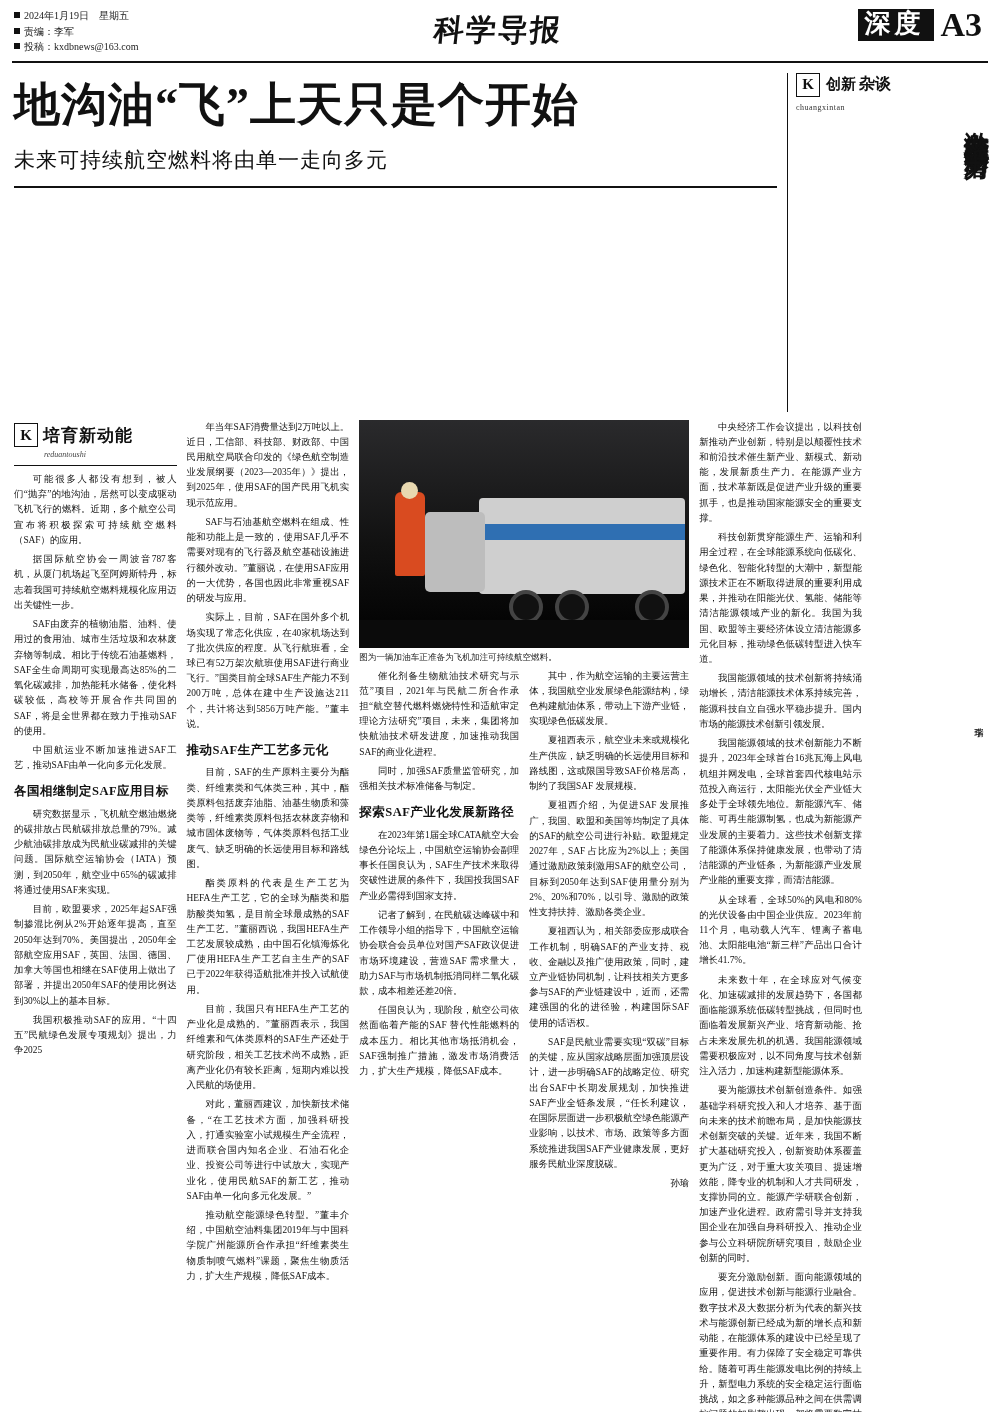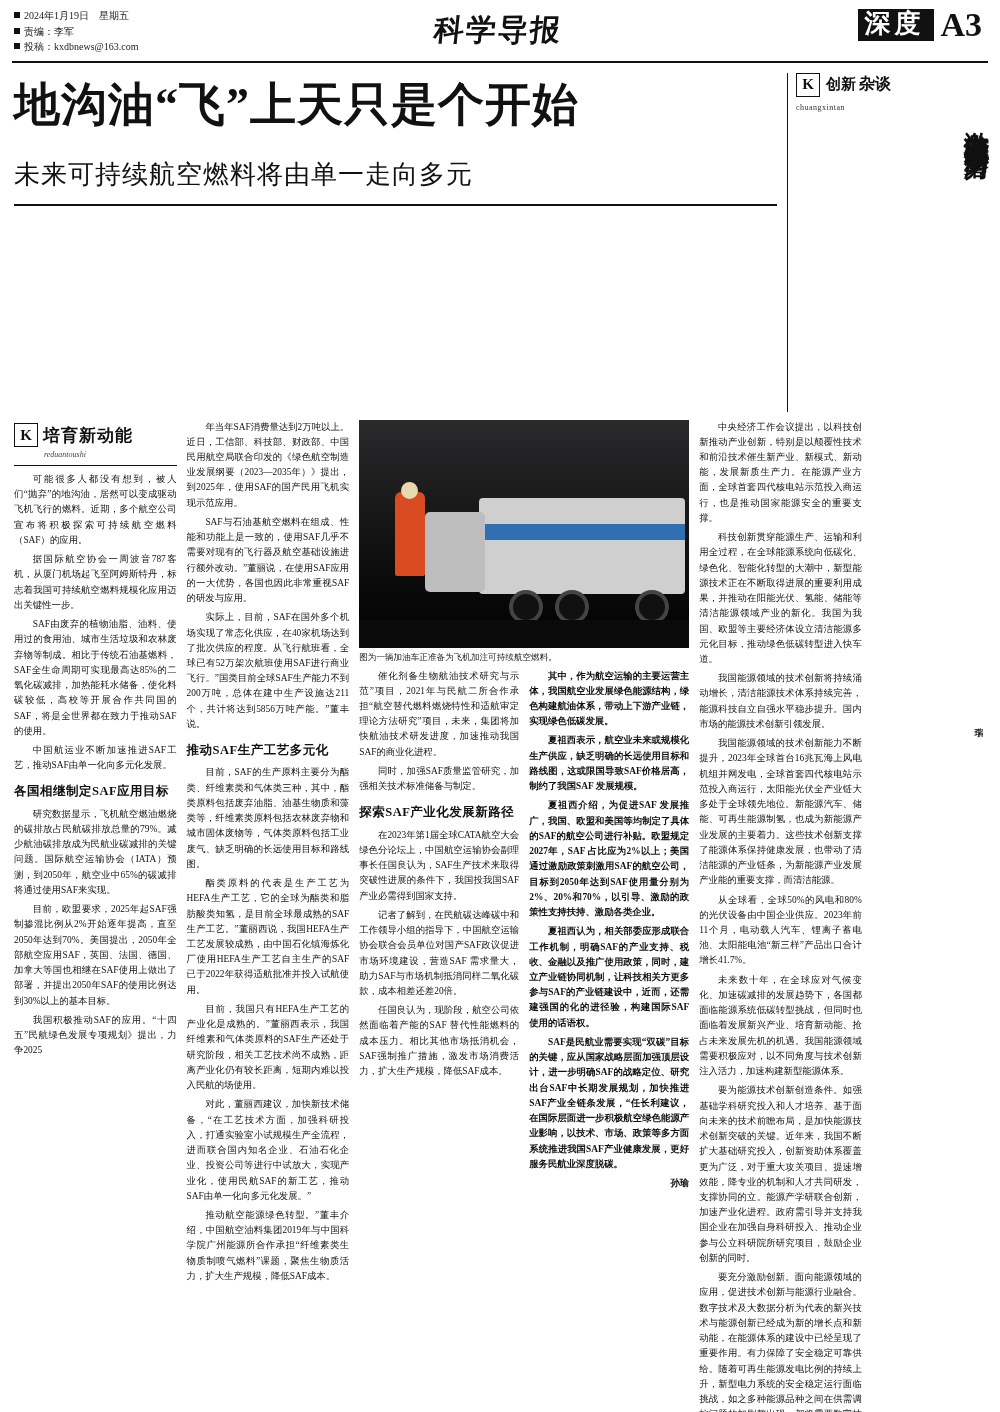--- a/index.html
+++ b/index.html
@@ -15,21 +15,21 @@
   .logo-word{font-family:"Liberation Serif",serif;font-size:30px;font-weight:700;letter-spacing:2px;display:inline-block;transform:skewX(-6deg);}
   .mast-right{display:flex;align-items:center;gap:6px;padding-right:4px;}
   .shendu{background:#111;color:#fff;font-size:26px;font-weight:700;padding:2px 10px 4px 6px;letter-spacing:4px;line-height:1;}
   .pageno{font-size:34px;font-weight:700;line-height:1;}
   .rule-top{height:2px;background:#111;margin:6px 12px 0 12px;}
 
   
   .head-wrap{display:flex;padding:10px 8px 0 14px;gap:10px;}
   .head-main{flex:1;}
   .headline{font-size:46px;font-weight:700;letter-spacing:1px;line-height:1.12;margin:6px 0 0 0;}
-  .subhead{font-size:26px;margin-top:27px;letter-spacing:1px;}
+  .subhead{font-size:21px;margin-top:16px;letter-spacing:1px;}
   .head-rule{height:2px;background:#111;margin-top:12px;}
 
   
   .vtitle-col{width:196px;border-left:1px solid #111;padding-left:8px;}
   .vtitle{writing-mode:vertical-rl;text-orientation:upright;font-size:25px;font-weight:700;line-height:1.28;letter-spacing:2px;height:300px;margin-left:auto;}
   .brandrow{display:flex;align-items:center;gap:6px;margin-bottom:6px;}
   .kbox{width:22px;height:22px;border:1.5px solid #111;display:flex;align-items:center;justify-content:center;font-family:"Liberation Serif",serif;font-weight:700;font-size:15px;}
   .brandtxt{font-size:15px;font-weight:700;}
   .brandtxt .it{font-size:16px;margin-left:3px;}
   .pinyin{font-size:8px;color:#333;letter-spacing:.5px;}
@@ -153,33 +153,33 @@
 
       <div style="display:flex;gap:10px;margin-top:6px;">
         <div style="width:160px;">
           <p>催化剂备生物航油技术研究与示范”项目，2021年与民航二所合作承担“航空替代燃料燃烧特性和适航审定理论方法研究”项目，未来，集团将加快航油技术研发进度，加速推动我国SAF的商业化进程。</p>
           <p>同时，加强SAF质量监管研究，加强相关技术标准储备与制定。</p>
           <div class="secthead sm">探索SAF产业化发展新路径</div>
           <p>在2023年第1届全球CATA航空大会绿色分论坛上，中国航空运输协会副理事长任国良认为，SAF生产技术来取得突破性进展的条件下，我国投我国SAF产业必需得到国家支持。</p>
           <p>记者了解到，在民航碳达峰碳中和工作领导小组的指导下，中国航空运输协会联合会员单位对国产SAF政议促进市场环境建设，营造SAF 需求量大，助力SAF与市场机制抵消同样二氧化碳款，成本相差还差20倍。</p>
           <p>任国良认为，现阶段，航空公司依然面临着产能的SAF 替代性能燃料的成本压力。相比其他市场抵消机会，SAF强制推广措施，激发市场消费活力，扩大生产规模，降低SAF成本。</p>
         </div>
-        <div style="width:160px;font-weight:bold;">
+        <div style="width:160px;">
           <p>其中，作为航空运输的主要运营主体，我国航空业发展绿色能源结构，绿色构建航油体系，带动上下游产业链，实现绿色低碳发展。</p>
           <p>夏祖西表示，航空业未来或规模化生产供应，缺乏明确的长远使用目标和路线图，这或限国导致SAF价格居高，制约了我国SAF 发展规模。</p>
           <p>夏祖西介绍，为促进SAF 发展推广，我国、欧盟和美国等均制定了具体的SAF的航空公司进行补贴。欧盟规定2027年，SAF 占比应为2%以上；美国通过激励政策刺激用SAF的航空公司，目标到2050年达到SAF使用量分别为2%、20%和70%，以引导、激励的政策性支持扶持、激励各类企业。</p>
           <p>夏祖西认为，相关部委应形成联合工作机制，明确SAF的产业支持、税收、金融以及推广使用政策，同时，建立产业链协同机制，让科技相关方更多参与SAF的产业链建设中，近而，还需建强国的化的进径验，构建国际SAF 使用的话语权。</p>
           <p>SAF是民航业需要实现“双碳”目标的关键，应从国家战略层面加强顶层设计，进一步明确SAF的战略定位、研究出台SAF中长期发展规划，加快推进SAF产业全链条发展，“任长利建议，在国际层面进一步积极航空绿色能源产业影响，以技术、市场、政策等多方面系统推进我国SAF产业健康发展，更好服务民航业深度脱碳。</p>
           <div class="sign">孙瑜</div>
         </div>
       </div>
     </div>
 
     <div class="col c4">
-      <p>中央经济工作会议提出，以科技创新推动产业创新，特别是以颠覆性技术和前沿技术催生新产业、新模式、新动能，发展新质生产力。在能源产业方面，全球首套四代核电站示范投入商运行，也是推动国家能源安全的重要支撑。</p>
+      <p>中央经济工作会议提出，以科技创新推动产业创新，特别是以颠覆性技术和前沿技术催生新产业、新模式、新动能，发展新质生产力。在能源产业方面，技术革新既是促进产业升级的重要抓手，也是推动国家能源安全的重要支撑。</p>
       <p>科技创新贯穿能源生产、运输和利用全过程，在全球能源系统向低碳化、绿色化、智能化转型的大潮中，新型能源技术正在不断取得进展的重要利用成果，并推动在阳能光伏、氢能、储能等清洁能源领域产业的新化。我国为我国、欧盟等主要经济体设立清洁能源多元化目标，推动绿色低碳转型进入快车道。</p>
       <p>我国能源领域的技术创新将持续涌动增长，清洁能源技术体系持续完善，能源科技自立自强水平稳步提升。国内市场的能源技术创新引领发展。</p>
       <p>我国能源领域的技术创新能力不断提升，2023年全球首台16兆瓦海上风电机组并网发电，全球首套四代核电站示范投入商运行，太阳能光伏全产业链大多处于全球领先地位。新能源汽车、储能、可再生能源制氢，也成为新能源产业发展的主要着力。这些技术创新支撑了能源体系保持健康发展，也带动了清洁能源的产业链条，为新能源产业发展产业能的重要支撑，而清洁能源。</p>
       <p>从全球看，全球50%的风电和80%的光伏设备由中国企业供应。2023年前11个月，电动载人汽车、锂离子蓄电池、太阳能电池“新三样”产品出口合计增长41.7%。</p>
       <p>未来数十年，在全球应对气候变化、加速碳减排的发展趋势下，各国都面临能源系统低碳转型挑战，但同时也面临着发展新兴产业、培育新动能、抢占未来发展先机的机遇。我国能源领域需要积极应对，以不同角度与技术创新注入活力，加速构建新型能源体系。</p>
       <p>要为能源技术创新创造条件。如强基础学科研究投入和人才培养、基于面向未来的技术前瞻布局，是加快能源技术创新突破的关键。近年来，我国不断扩大基础研究投入，创新资助体系覆盖更为广泛，对于重大攻关项目、提速增效能，降专业的机制和人才共同研发，支撑协同的立。能源产学研联合创新，加速产业化进程。政府需引导并支持我国企业在加强自身科研投入、推动企业参与公立科研院所研究项目，鼓励企业创新的同时。</p>
       <p>要充分激励创新。面向能源领域的应用，促进技术创新与能源行业融合。数字技术及大数据分析为代表的新兴技术与能源创新已经成为新的增长点和新动能，在能源体系的建设中已经呈现了重要作用。有力保障了安全稳定可靠供给。随着可再生能源发电比例的持续上升，新型电力系统的安全稳定运行面临挑战，如之多种能源品种之间在供需调控问题的加剧整出现，都将需要数字技术和人工智能技术在能源领域更广泛应用。同时，能源系统的风险分析的方方面面，应用场景再增进的能源互联，将成为高质量提供了两者智能化的过程，有利于技术的快速更新迭代，将有效推动分享与不同产业协同升级的技术。</p>
 
     </div>
 

